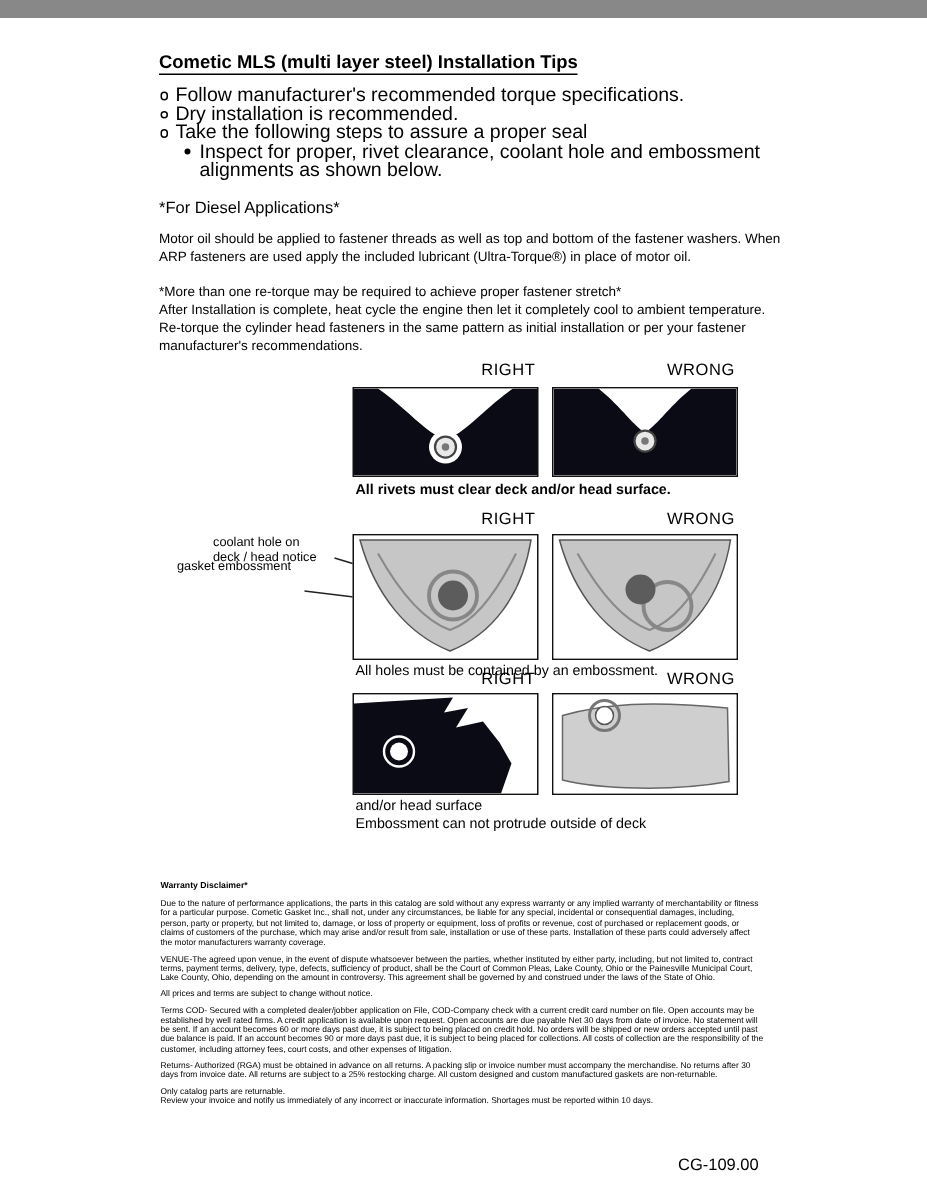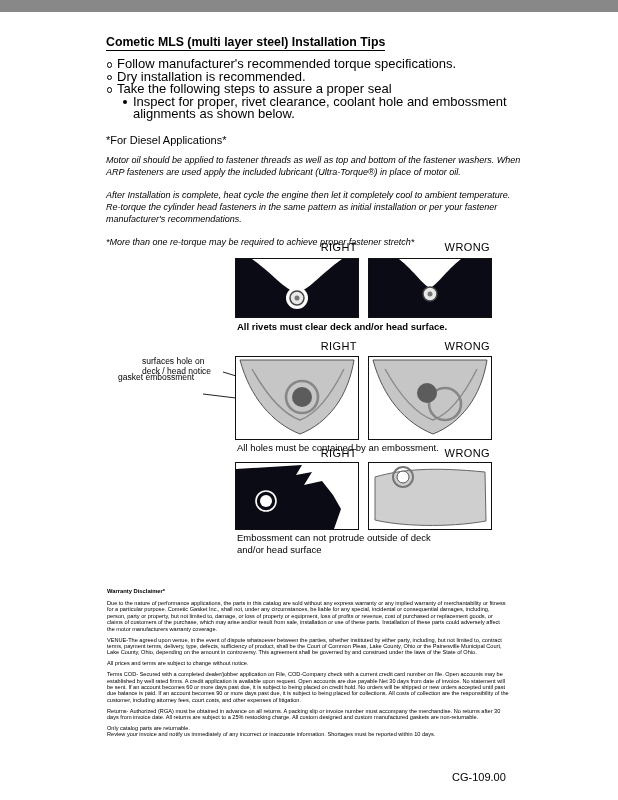--- a/index.html
+++ b/index.html
@@ -21,21 +21,21 @@
   .tips li::before {
     content:""; position:absolute; left:1px; top:4.2px;
     width:3.4px; height:3.4px; border:0.9px solid #000; border-radius:50%;
   }
   .subtips { margin-left:16px; }
   .subtips li::before {
     content:""; position:absolute; left:1px; top:4.6px;
     width:4px; height:4px; background:#000; border-radius:50%;
   }
   .diesel-h { font-size:11px; font-weight:normal; margin:13px 0 8px 0; }
-  p.body { font-size:9px; line-height:12px; width:420px; margin:0 0 11px 0;font-style:italic; }
+  p.body { font-size:9px; line-height:12px; width:420px; margin:0 0 11px 0; }
   p.note { margin:0; }
 
   
   .dg-label { position:absolute; width:122px; text-align:right; font-size:11px; letter-spacing:0.4px; }
   .dg-cell  { position:absolute; width:122px; border:1px solid #111; background:#fff; box-sizing:content-box; }
   .dg-cell svg { display:block; }
   .dg-caption { position:absolute; font-size:9.5px; line-height:11.5px; }
   .ann { position:absolute; font-size:8.5px; line-height:10px; }
   .connector { position:absolute; left:195px; top:350px; }
 
@@ -56,22 +56,22 @@
     <ul class="tips">
       <li>Follow manufacturer's recommended torque specifications.</li>
       <li>Dry installation is recommended.</li>
       <li>Take the following steps to assure a proper seal</li>
     </ul>
     <ul class="subtips">
       <li>Inspect for proper, rivet clearance, coolant hole and embossment alignments as shown below.</li>
     </ul>
     <h2 class="diesel-h">*For Diesel Applications*</h2>
     <p class="body">Motor oil should be applied to fastener threads as well as top and bottom of the fastener washers. When ARP fasteners are used apply the included lubricant (Ultra-Torque®) in place of motor oil.</p>
+    <p class="body note">*More than one re-torque may be required to achieve proper fastener stretch*</p>
     <p class="body">After Installation is complete, heat cycle the engine then let it completely cool to ambient temperature. Re-torque the cylinder head fasteners in the same pattern as initial installation or per your fastener manufacturer's recommendations.</p>
-    <p class="body note">*More than one re-torque may be required to achieve proper fastener stretch*</p>
   </div>
 
   <div class="dg-label" style="left:235px; top:229px;">RIGHT</div>
   <div class="dg-label" style="left:368px; top:229px;">WRONG</div>
 
   <div class="dg-cell" style="left:235px; top:246px; height:58px;">
     <svg width="122" height="58" viewBox="0 0 122 58">
       <rect x="0" y="0" width="122" height="58" fill="#ffffff"></rect>
       <path d="M0,0 L16,0 C36,14 48,30 61,34 C74,30 86,14 106,0 L122,0 L122,58 L0,58 Z" fill="#0b0b15"></path>
       <circle cx="61" cy="39" r="11" fill="#ffffff"></circle>
@@ -86,21 +86,21 @@
       <circle cx="61" cy="35" r="7" fill="#e8e8e8" stroke="#444" stroke-width="1.5"></circle>
       <circle cx="61" cy="35" r="2.5" fill="#777"></circle>
     </svg>
   </div>
   <div class="dg-caption" style="left:237px; top:309px;font-weight:bold;">All rivets must clear deck and/or head surface.</div>
 
   <div class="dg-label" style="left:235px; top:328px;">RIGHT</div>
   <div class="dg-label" style="left:368px; top:328px;">WRONG</div>
 
   <div class="ann" style="left:142px; top:344px; text-align:left;">
-    <div>surfaces hole on</div>
+    <div>coolant hole on</div>
     <div>deck / head notice</div>
   </div>
   <div class="ann" style="left:118px; top:360px;">gasket embossment</div>
 
   <svg class="connector" width="115" height="55" viewBox="0 0 115 55">
     <line x1="28" y1="10" x2="104" y2="33" stroke="#222" stroke-width="1"></line>
     <line x1="8" y1="32" x2="90" y2="42" stroke="#222" stroke-width="1"></line>
   </svg>
 
   <div class="dg-cell" style="left:235px; top:344px; height:82px;">
@@ -136,22 +136,22 @@
   </div>
   <div class="dg-cell" style="left:368px; top:450px; height:66px;">
     <svg width="122" height="66" viewBox="0 0 122 66">
       <rect x="0" y="0" width="122" height="66" fill="#ffffff"></rect>
       <path d="M6,14 C34,6 64,4 116,9 L117,58 C78,65 30,63 6,57 Z" fill="#cfcfcf" stroke="#666" stroke-width="1"></path>
       <circle cx="34" cy="14" r="10" fill="none" stroke="#777" stroke-width="2"></circle>
       <circle cx="34" cy="14" r="6" fill="#ffffff" stroke="#555" stroke-width="1"></circle>
     </svg>
   </div>
   <div class="dg-caption" style="left:237px; top:520px;">
+    <div>and/or head surface</div>
     <div>Embossment can not protrude outside of deck</div>
-    <div>and/or head surface</div>
   </div>
 
   <div class="warranty">
     <h3>Warranty Disclaimer*</h3>
     <p>Due to the nature of performance applications, the parts in this catalog are sold without any express warranty or any implied warranty of merchantability or fitness for a particular purpose.  Cometic Gasket Inc., shall not, under any circumstances, be liable for any special, incidental or consequential damages, including, person, party or property, but not limited to, damage, or loss of property or equipment, loss of profits or revenue, cost of purchased or replacement goods, or claims of customers of the purchase, which may arise and/or result from sale, installation or use of these parts.  Installation of these parts could adversely affect the motor manufacturers warranty coverage.</p>
     <p>VENUE-The agreed upon venue, in the event of dispute whatsoever between the parties, whether instituted by either party, including, but not limited to, contract terms, payment terms, delivery, type, defects, sufficiency of product, shall be the Court of Common Pleas, Lake County, Ohio or the Painesville Municipal Court, Lake County, Ohio, depending on the amount in controversy. This agreement shall be governed by and construed under the laws of the State of Ohio.</p>
     <p>All prices and terms are subject to change without notice.</p>
     <p>Terms COD- Secured with a completed dealer/jobber application on File, COD-Company check with a current credit card number on file.  Open accounts may be established by well rated firms.  A credit application is available upon request.  Open accounts are due payable Net 30 days from date of invoice.  No statement will be sent.  If an account becomes 60 or more days past due, it is subject to being placed on credit hold.  No orders will be shipped or new orders accepted until past due balance is paid.  If an account becomes 90 or more days past due, it is subject to being placed for collections.  All costs of collection are the responsibility of the customer, including attorney fees, court costs, and other expenses of litigation.</p>
     <p>Returns- Authorized (RGA) must be obtained in advance on all returns.  A packing slip or invoice number must accompany the merchandise.  No returns after 30 days from invoice date.  All returns are subject to a 25% restocking charge.  All custom designed and custom manufactured gaskets are non-returnable.</p>
     <p style="margin-bottom:0;">Only catalog parts are returnable.</p>

